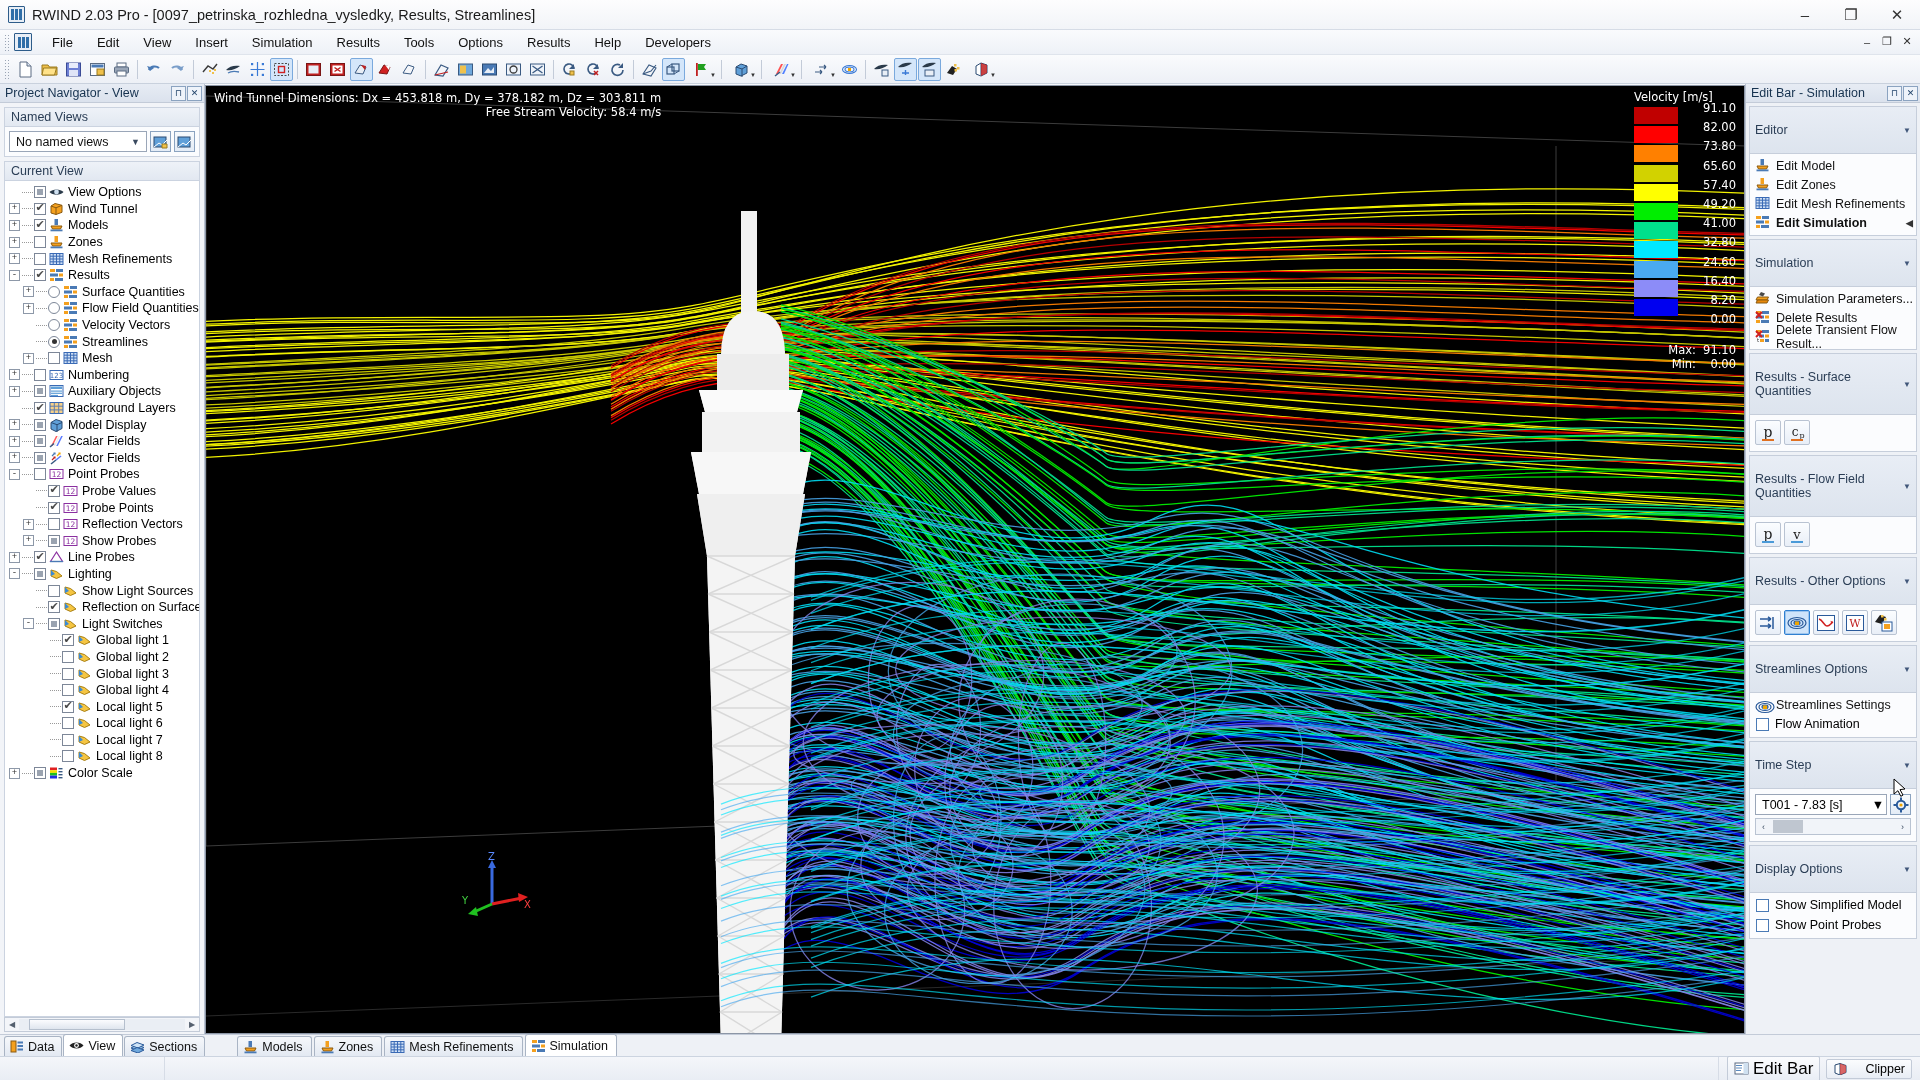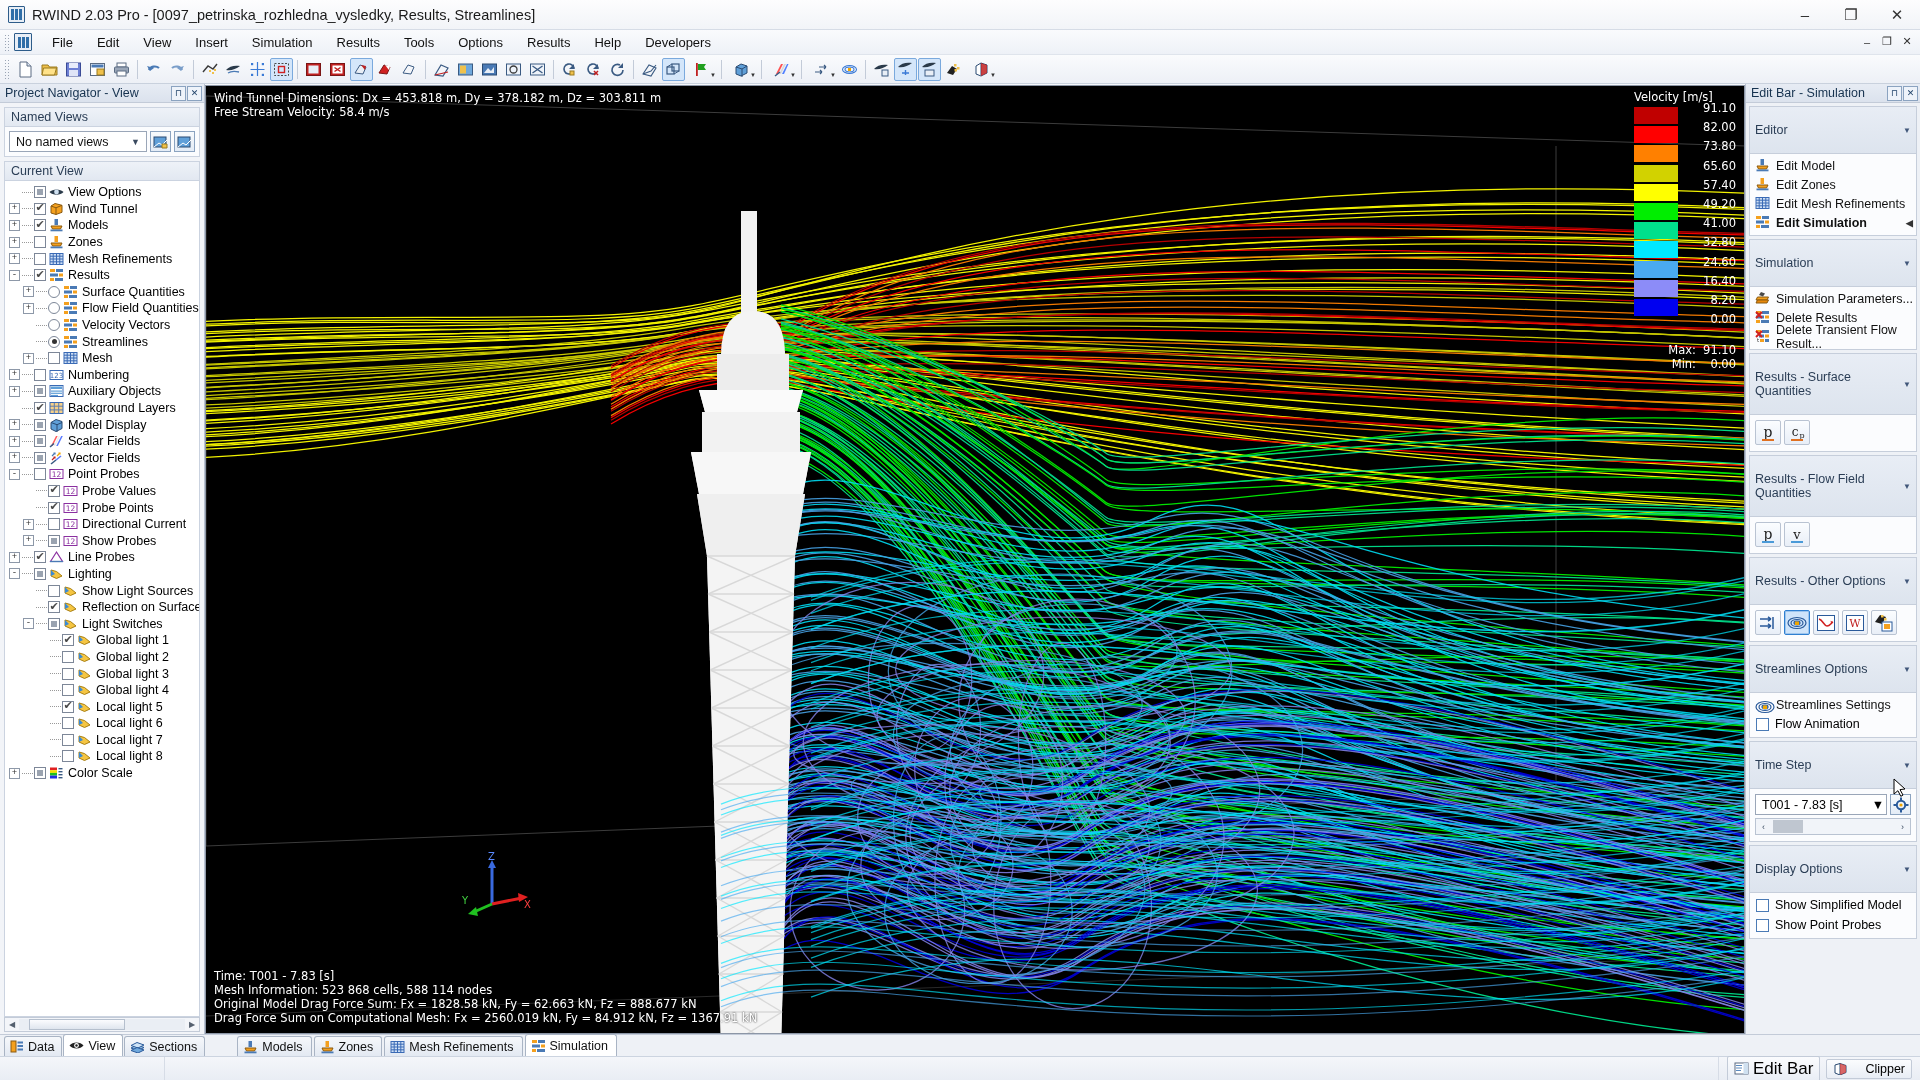--- a/index.html
+++ b/index.html
@@ -160,21 +160,21 @@
   .ltab { height: 20px; border: 1px solid #a9b4c4; border-bottom: none;
     background: linear-gradient(#f6f8fb,#e3e9f2); display: flex; align-items: center;
     padding: 0 7px 0 5px; gap: 4px; font-size: 12.5px; color: #111;
     border-radius: 3px 3px 0 0; }
   .ltab.active { background: #fff; height: 22px; }
 
   
   .viewport { flex: 1 1 auto; min-width: 0; position: relative; background: #000;
     border: 1px solid #8c96a6; margin: 1px 0 0 0; overflow: hidden; }
   .vp-overlay { position: absolute; color: #fff; font-size: 11.5px; line-height: 14px;
-    font-family: "DejaVu Sans", sans-serif; white-space: pre; text-shadow: 0 0 2px #000; }
+    font-family: "DejaVu Sans", sans-serif; white-space: pre; text-shadow: 0 0 2px #000; text-align: right; }
   .vp-top { left: 8px; top: 5px; }
   .vp-bottom { left: 8px; bottom: 8px; }
 
   .legend { position: absolute; right: 8px; top: 4px; width: 102px; color: #fff;
     font-family: "DejaVu Sans", sans-serif; font-size: 11.5px; }
   .legend .lt { text-align: left; padding-right: 1px; margin-bottom: 3px; }
   .legend .lrow { display: flex; align-items: flex-start; height: 19.2px; }
   .legend .sw { width: 44px; height: 17px; flex: 0 0 44px; margin-right: 5px; }
   .legend .lv { flex: 1 1 auto; text-align: right; margin-top: -6px; }
   .legend .minmax { margin-top: 6px; font-size: 11.5px; }
@@ -842,21 +842,21 @@
               </div>
               <div class="trow">
                 <div class="indent" style="width: 16px;"></div>
                 <div class="exp">+</div>
                 <div class="dots"></div>
                 <div class="cb"></div>
                 <div class="ticon"><svg width="15" height="14" viewBox="0 0 15 14">
                     <rect x="1" y="2.5" width="13" height="9" fill="#fff" stroke="#8b2fa0"></rect>
                     <text x="7.5" y="9.6" font-size="7.5" text-anchor="middle" fill="#8b2fa0" font-family="DejaVu Sans">12</text>
                   </svg></div>
-                <div class="tlabel">Directional Current</div>
+                <div class="tlabel">Reflection Vectors</div>
               </div>
               <div class="trow">
                 <div class="indent" style="width: 16px;"></div>
                 <div class="exp">+</div>
                 <div class="dots"></div>
                 <div class="cb gray"></div>
                 <div class="ticon"><svg width="15" height="14" viewBox="0 0 15 14">
                     <rect x="1" y="2.5" width="13" height="9" fill="#fff" stroke="#8b2fa0"></rect>
                     <text x="7.5" y="9.6" font-size="7.5" text-anchor="middle" fill="#8b2fa0" font-family="DejaVu Sans">12</text>
                   </svg></div>
@@ -1549,24 +1549,20 @@
             <path d="M515 881.5789118810062 C 665 821.5789118810062, 845 951.5789118810062, 1540 851.5789118810062" stroke="#4aaaf0" opacity="0.7"></path>
             <path d="M515 892.8087185074583 C 665 832.8087185074583, 845 962.8087185074583, 1540 862.8087185074583" stroke="#00e8ff" opacity="0.7"></path>
             <path d="M515 900.633656055179 C 665 840.633656055179, 845 970.633656055179, 1540 870.633656055179" stroke="#4aaaf0" opacity="0.7"></path>
             <path d="M515 914.7681298170755 C 665 854.7681298170755, 845 984.7681298170755, 1540 884.7681298170755" stroke="#00e8ff" opacity="0.7"></path>
             <path d="M515 920.7737649911178 C 665 860.7737649911178, 845 990.7737649911178, 1540 890.7737649911178" stroke="#4aaaf0" opacity="0.7"></path>
           </g>
         </svg>
 
       <div class="vp-overlay vp-top">Wind Tunnel Dimensions: Dx = 453.818 m, Dy = 378.182 m, Dz = 303.811 m
 Free Stream Velocity: 58.4 m/s</div>
-      <div class="vp-overlay vp-bottom">Time: T001 - 7.83 [s]
-Mesh Information: 523 868 cells, 588 114 nodes
-Original Model Drag Force Sum: Fx = 1828.58 kN, Fy = 62.663 kN, Fz = 888.677 kN
-Drag Force Sum on Computational Mesh: Fx = 2560.019 kN, Fy = 84.912 kN, Fz = 1367.91 kN</div>
 
       <div class="legend">
         <div class="lt">Velocity [m/s]</div>
         <div id="legend-rows">
             <div class="lrow">
               <div class="sw" style="background: rgb(192, 0, 0);"></div>
               <div class="lv">91.10</div>
             </div>
             <div class="lrow">
               <div class="sw" style="background: rgb(255, 0, 0);"></div>

